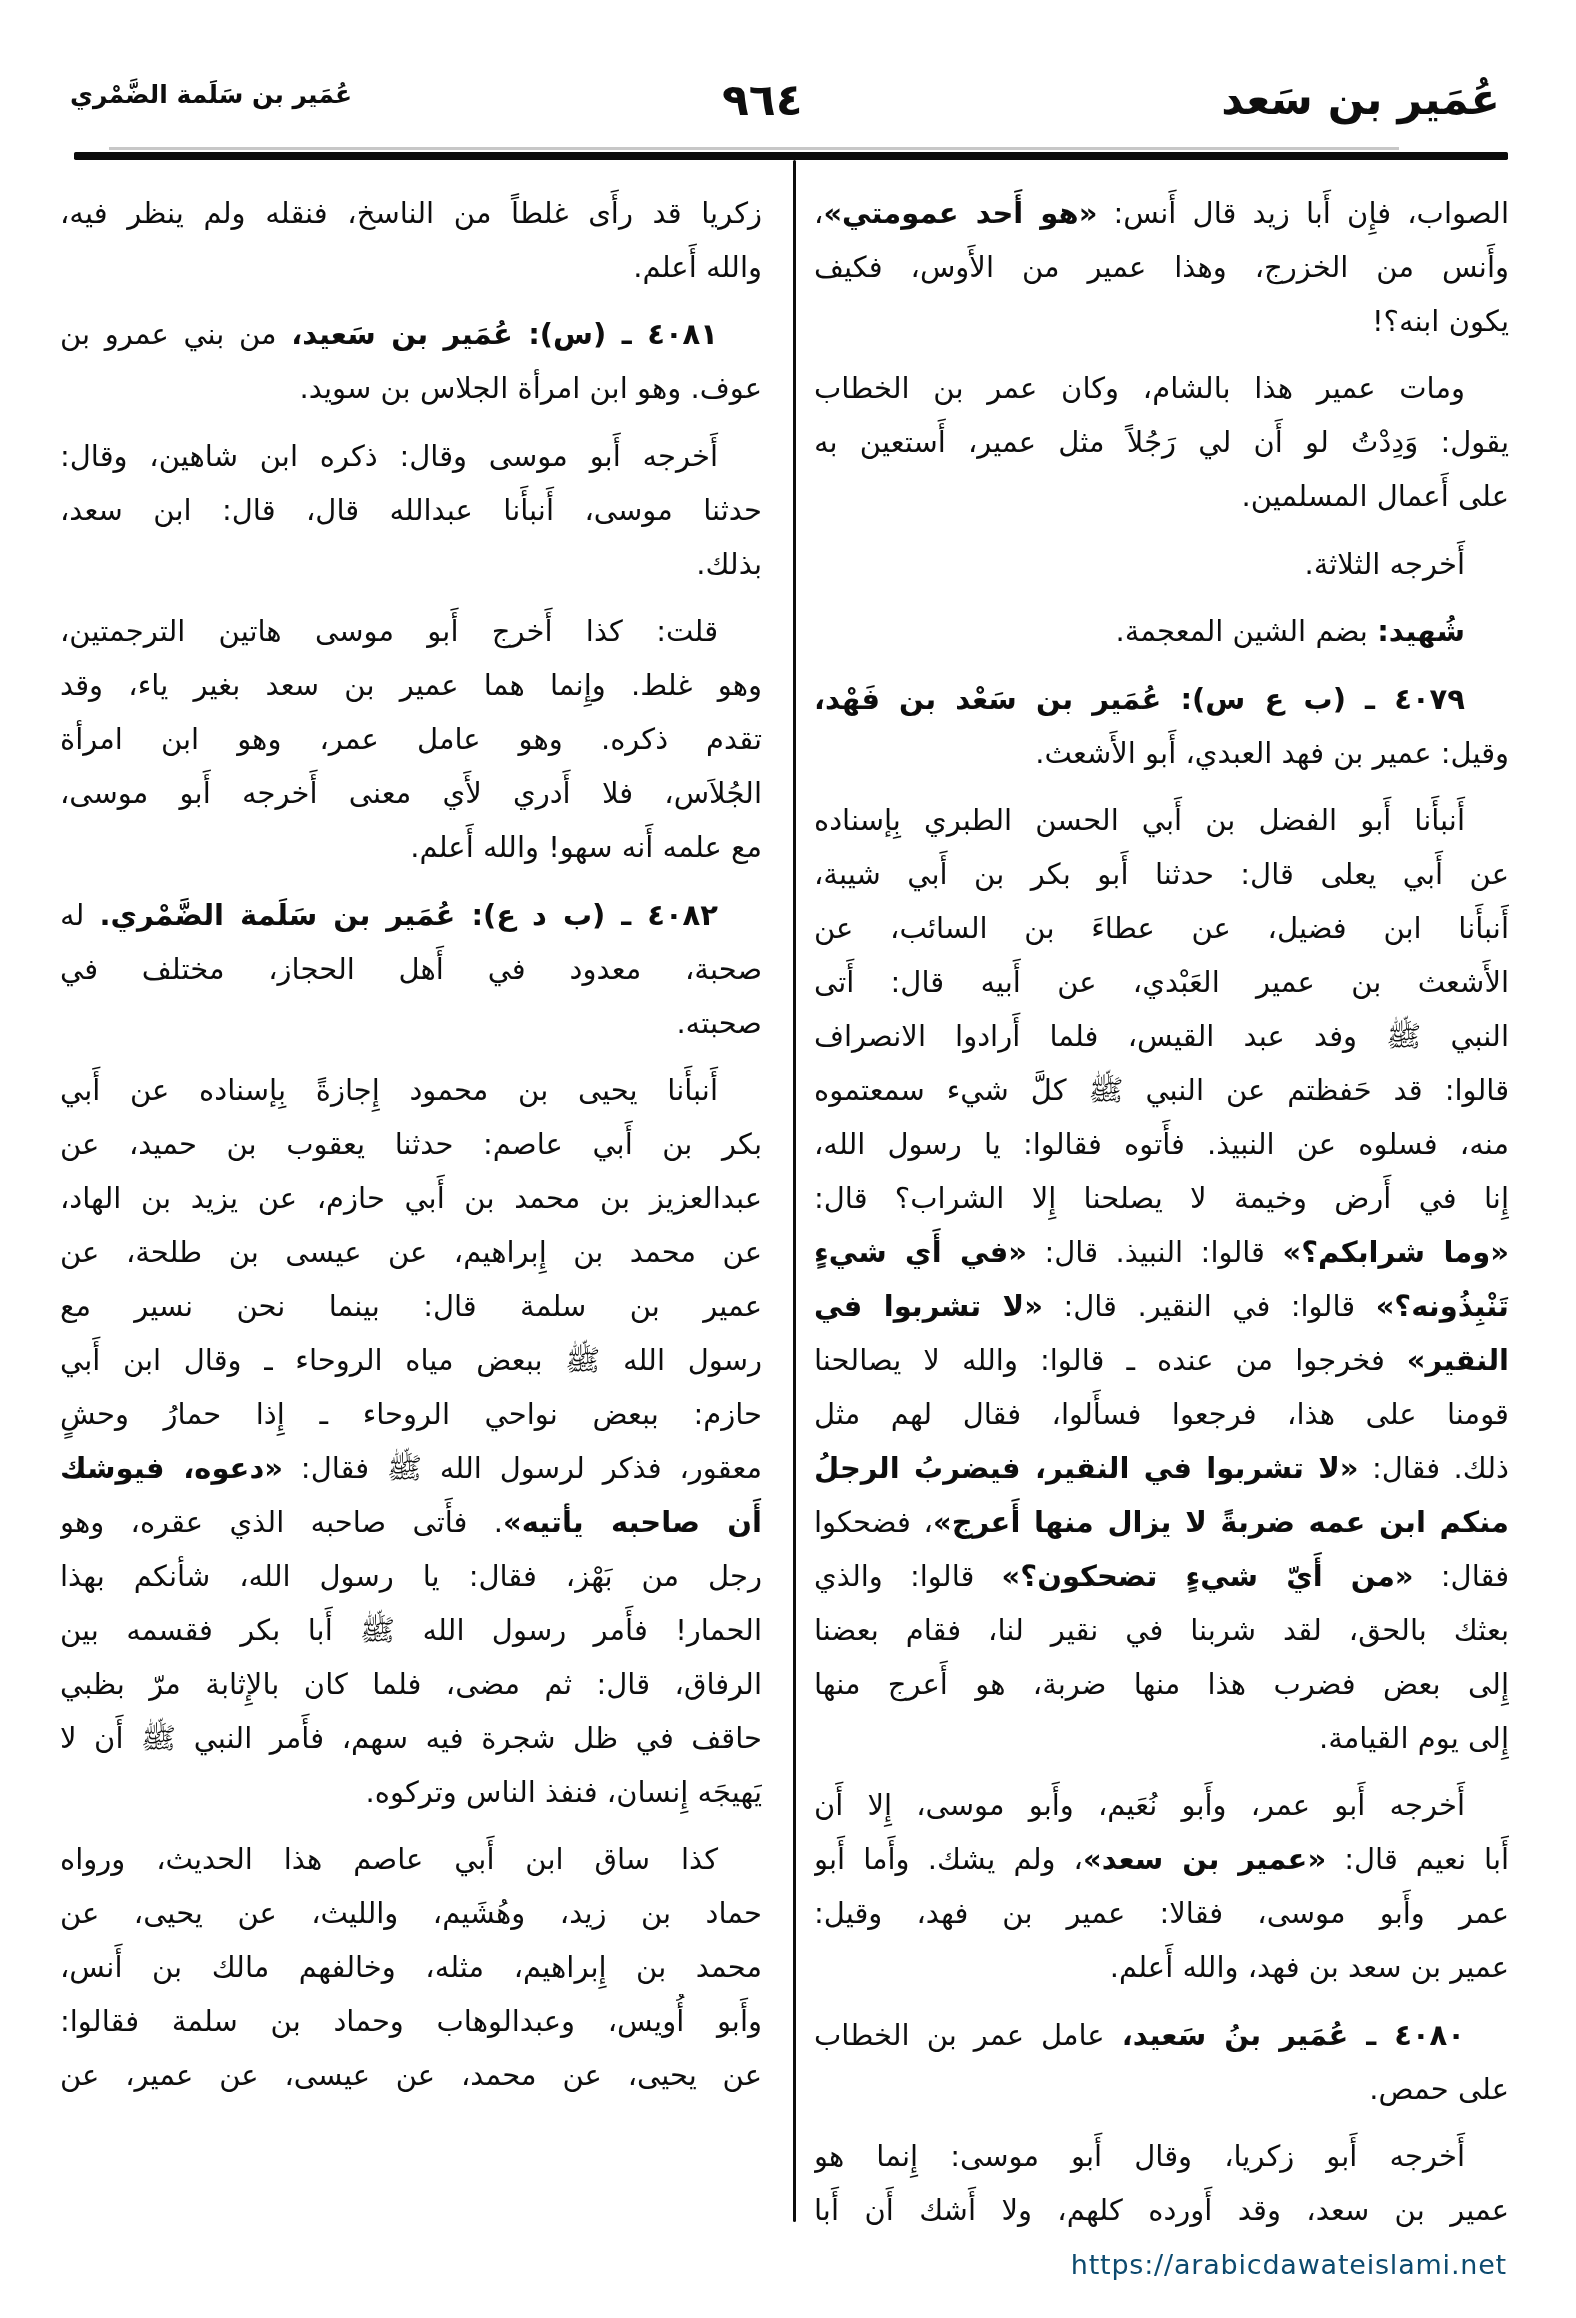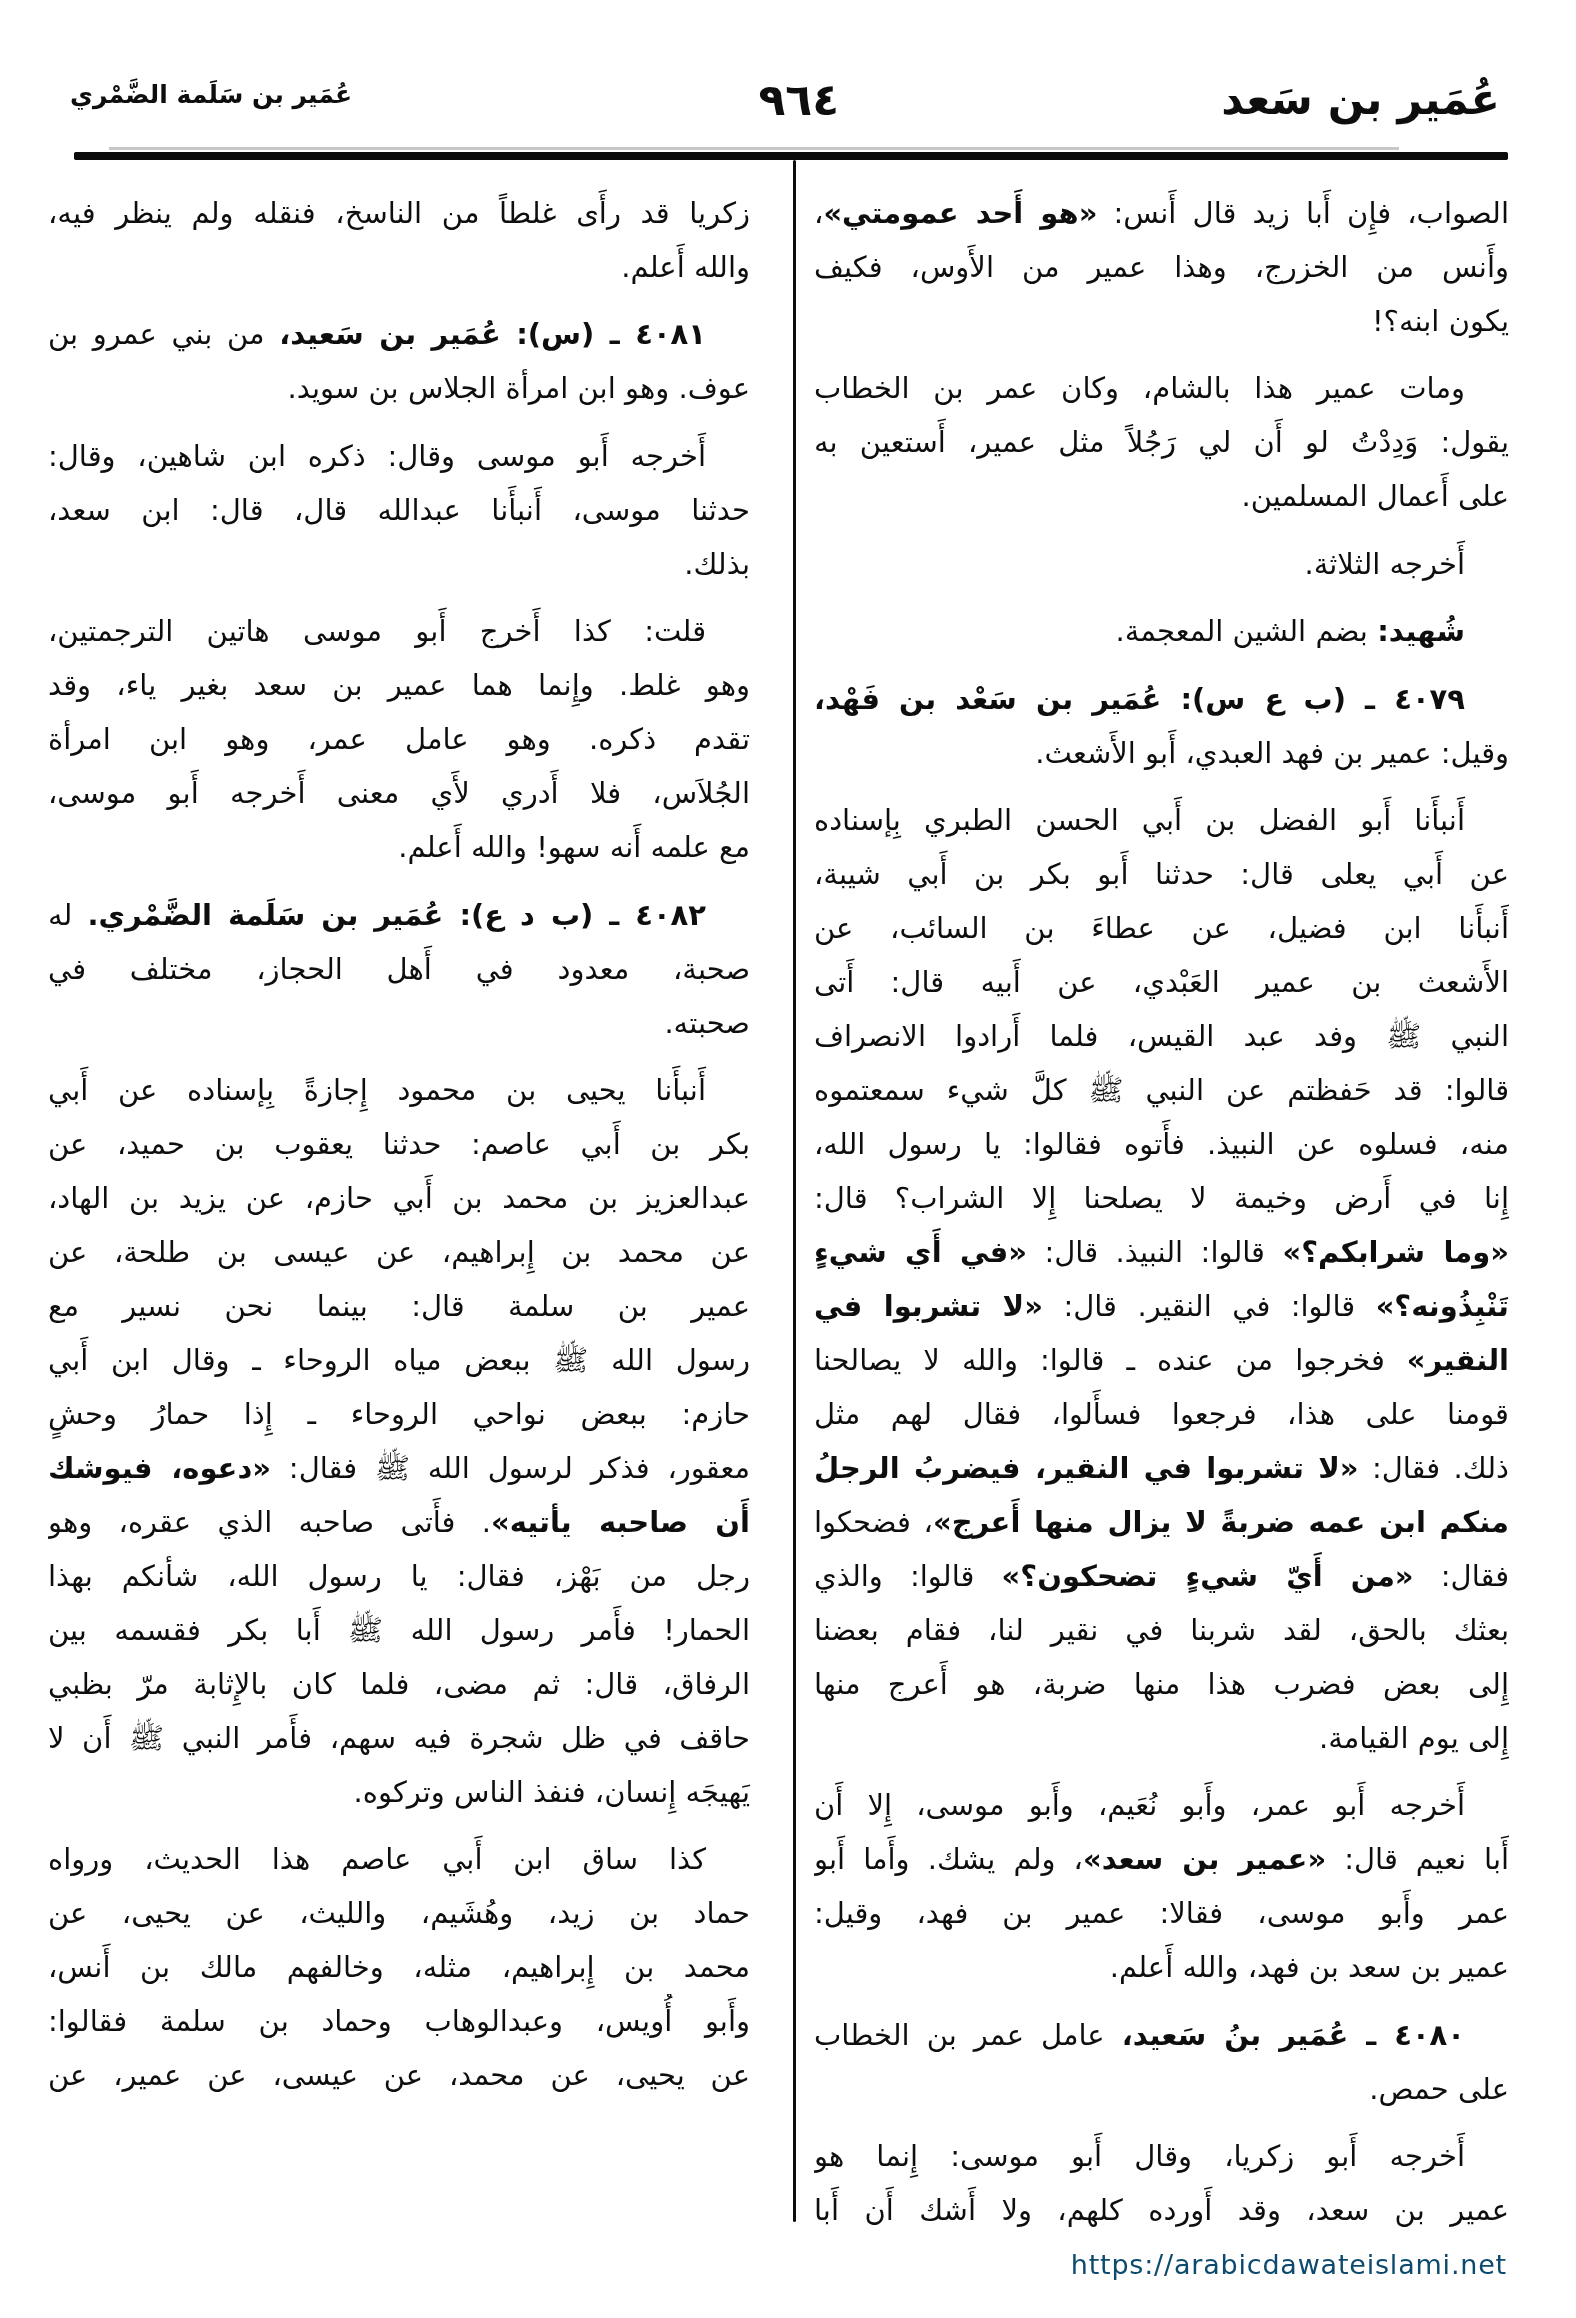--- a/index.html
+++ b/index.html
@@ -7,28 +7,28 @@
     position:relative;
     width:1577px;height:2319px;
     background:#ffffff;
     font-family:"DejaVu Sans",sans-serif;
     color:#0e0e0e;
     overflow:hidden;
     margin:0 auto;
   }
   .hdr{position:absolute;font-weight:bold;white-space:nowrap;direction:rtl;}
   .hdr-left{left:70px;top:80px;font-size:25px;}
-  .hdr-num{left:722px;top:74px;font-size:44px;width:117px;text-align:right;}
+  .hdr-num{left:722px;top:74px;font-size:44px;width:117px;text-align:left;}
   .hdr-right{right:77px;top:74px;font-size:43px;}
   .rule-shadow{position:absolute;left:109px;top:147px;width:1290px;height:2.5px;background:#c7c7c7;}
   .rule{position:absolute;left:74px;top:152px;width:1434px;height:7.5px;background:#0b0b0b;border-radius:1.7px;}
   .divider{position:absolute;left:793px;top:160px;width:3.3px;height:2062px;background:#0d0d0d;border-radius:1.7px;}
   .col{position:absolute;direction:rtl;}
   .col-right{left:814px;top:186px;width:695px;}
-  .col-left{left:48px;top:186px;width:702px;}
+  .col-left{left:60px;top:186px;width:702px;}
   .para{margin:0 0 13.4px 0;}
   .line{
     height:54px;line-height:54px;font-size:29px;
     text-align:justify;text-align-last:justify;
     overflow:hidden;white-space:normal;
   }
   .line.end{text-align-last:right;}
   .para.indent .line:first-child{padding-right:44px;}
   .b{font-weight:bold;}
   .watermark{

